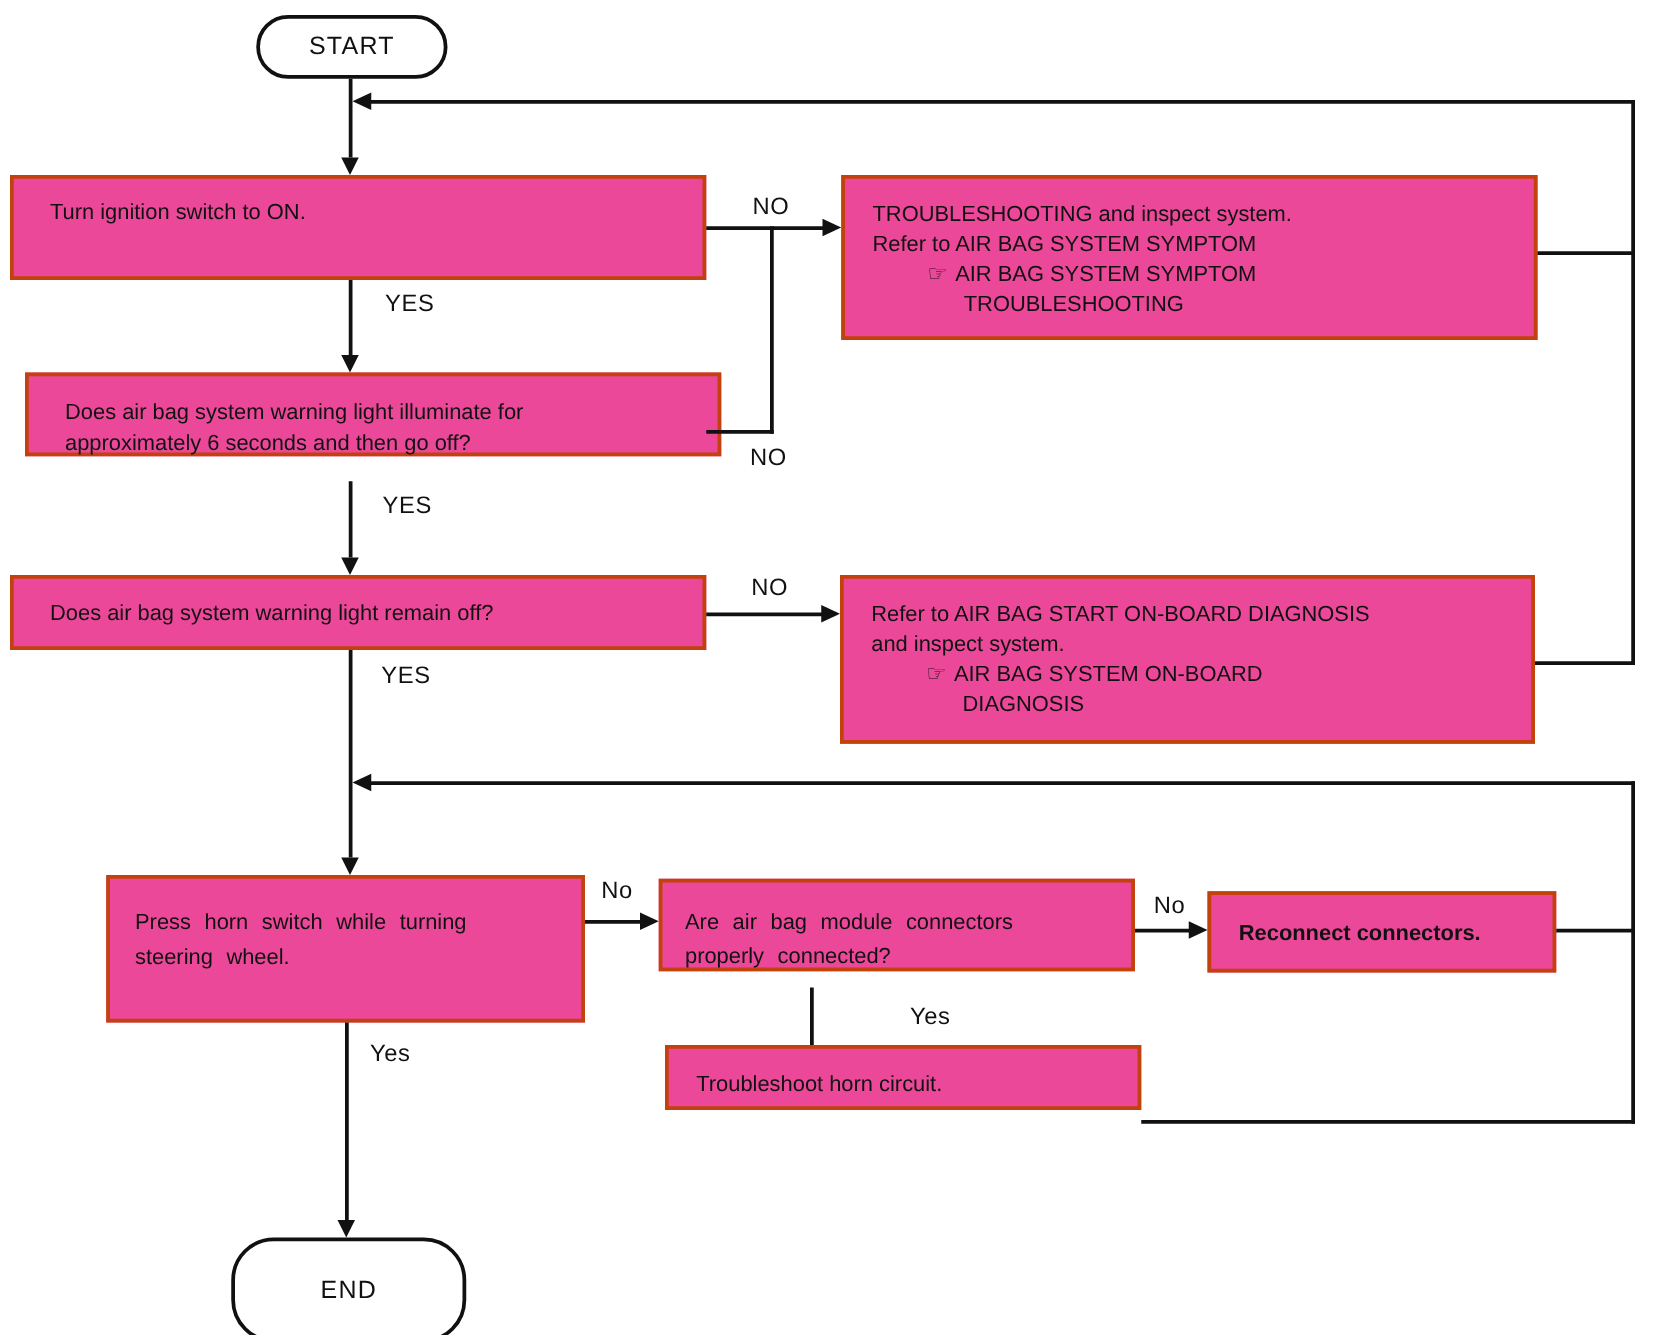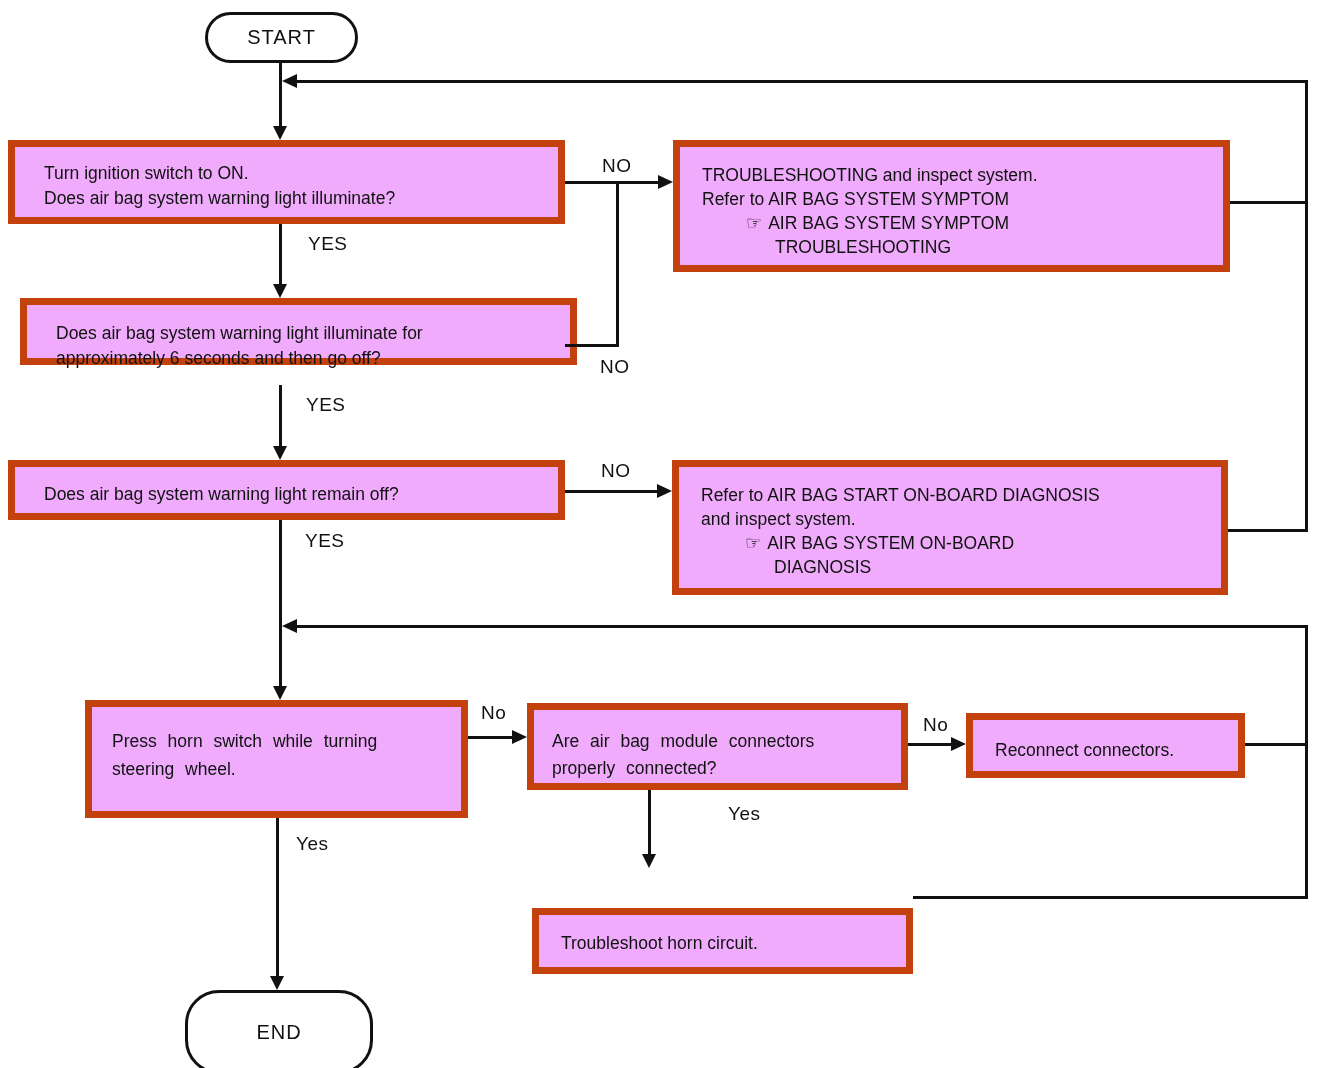--- a/index.html
+++ b/index.html
@@ -1,21 +1,21 @@
 <!DOCTYPE html>
 <html><head>
 <meta charset="utf-8">
 <style>
   html,body{margin:0;padding:0;background:#ffffff;}
   #canvas{
     position:relative;width:1328px;height:1068px;background:#ffffff;
     font-family:"Liberation Sans", sans-serif;color:#111;overflow:hidden;
   }
   .node{
-    position:absolute;border:7px solid #c2410c;background:#f0abfc;box-sizing:border-box;
+    position:absolute;border:3px solid #c2410c;background:#ec4899;box-sizing:border-box;
     font-size:17.5px;line-height:25px;
   }
   .oval{
     position:absolute;border:3px solid #111;background:#fff;box-sizing:border-box;
     display:flex;align-items:center;justify-content:center;
     font-size:20px;letter-spacing:1px;
   }
   .line{position:absolute;background:#111;}
   .arr{position:absolute;width:0;height:0;}
   .arr-down{border-left:7px solid transparent;border-right:7px solid transparent;border-top:14px solid #111;}
@@ -39,21 +39,20 @@
   </div>
 
   <div class="line" style="left:279px;top:63px;width:3px;height:63px;"></div>
   <div class="arr arr-down" style="left:273px;top:126px;"></div>
   <div class="line" style="left:294px;top:80px;width:1014px;height:3px;"></div>
   <div class="arr arr-left" style="left:282px;top:74px;"></div>
   <div class="line" style="left:1305px;top:80px;width:3px;height:452px;"></div>
 
   <div class="node pad" style="left:8px;top:140px;width:557px;height:84px;">
     <div>Turn ignition switch to ON.</div>
-    <div>Does air bag system warning light illuminate?</div>
   </div>
 
   <div class="lbl" style="left:602px;top:155px;">NO</div>
   <div class="line" style="left:565px;top:181px;width:94px;height:3px;"></div>
   <div class="arr arr-right" style="left:658px;top:175px;"></div>
 
   <div class="node" style="left:673px;top:140px;width:557px;height:132px;padding:16px 8px 0 22px;line-height:24px;">
     <div>TROUBLESHOOTING and inspect system.</div>
     <div>Refer to AIR BAG SYSTEM SYMPTOM</div>
     <div class="ref-indent1">
@@ -107,39 +106,39 @@
 
   <div class="node wide" style="left:85px;top:700px;width:383px;height:118px;padding:20px 8px 0 20px;line-height:28px;">
     <div>Press horn switch while turning</div>
     <div>steering wheel.</div>
   </div>
 
   <div class="lbl" style="left:481px;top:702px;">No</div>
   <div class="line" style="left:468px;top:736px;width:46px;height:3px;"></div>
   <div class="arr arr-right" style="left:512px;top:730px;"></div>
 
-  <div class="node wide" style="left:527px;top:703px;width:381px;height:87px;padding:18px 8px 0 18px;line-height:27px;">
+  <div class="node wide" style="left:527px;top:703px;width:381px;height:74px;padding:18px 8px 0 18px;line-height:27px;">
     <div>Are air bag module connectors</div>
     <div>properly connected?</div>
   </div>
 
   <div class="lbl" style="left:923px;top:714px;">No</div>
   <div class="line" style="left:908px;top:743px;width:45px;height:3px;"></div>
   <div class="arr arr-right" style="left:951px;top:737px;"></div>
 
-  <div class="node" style="left:966px;top:713px;width:279px;height:65px;padding:18px 8px 0 22px;">
+  <div class="node" style="left:966px;top:713px;width:279px;height:65px;padding:18px 8px 0 22px;font-weight:bold;">
     <div>Reconnect connectors.</div>
   </div>
   <div class="line" style="left:1245px;top:743px;width:63px;height:3px;"></div>
 
   <div class="lbl" style="left:728px;top:803px;">Yes</div>
   <div class="line" style="left:648px;top:790px;width:3px;height:64px;"></div>
   <div class="arr arr-down" style="left:642px;top:854px;"></div>
 
-  <div class="node" style="left:532px;top:908px;width:381px;height:66px;padding:16px 8px 0 22px;">
+  <div class="node" style="left:532px;top:836px;width:381px;height:52px;padding:16px 8px 0 22px;">
     <div>Troubleshoot horn circuit.</div>
   </div>
   <div class="line" style="left:913px;top:896px;width:395px;height:3px;"></div>
 
   <div class="lbl" style="left:296px;top:833px;">Yes</div>
   <div class="line" style="left:276px;top:818px;width:3px;height:158px;"></div>
   <div class="arr arr-down" style="left:270px;top:976px;"></div>
 
   <div class="oval" style="left:185px;top:990px;width:188px;height:84px;border-radius:34px;">
     <span>END</span>

